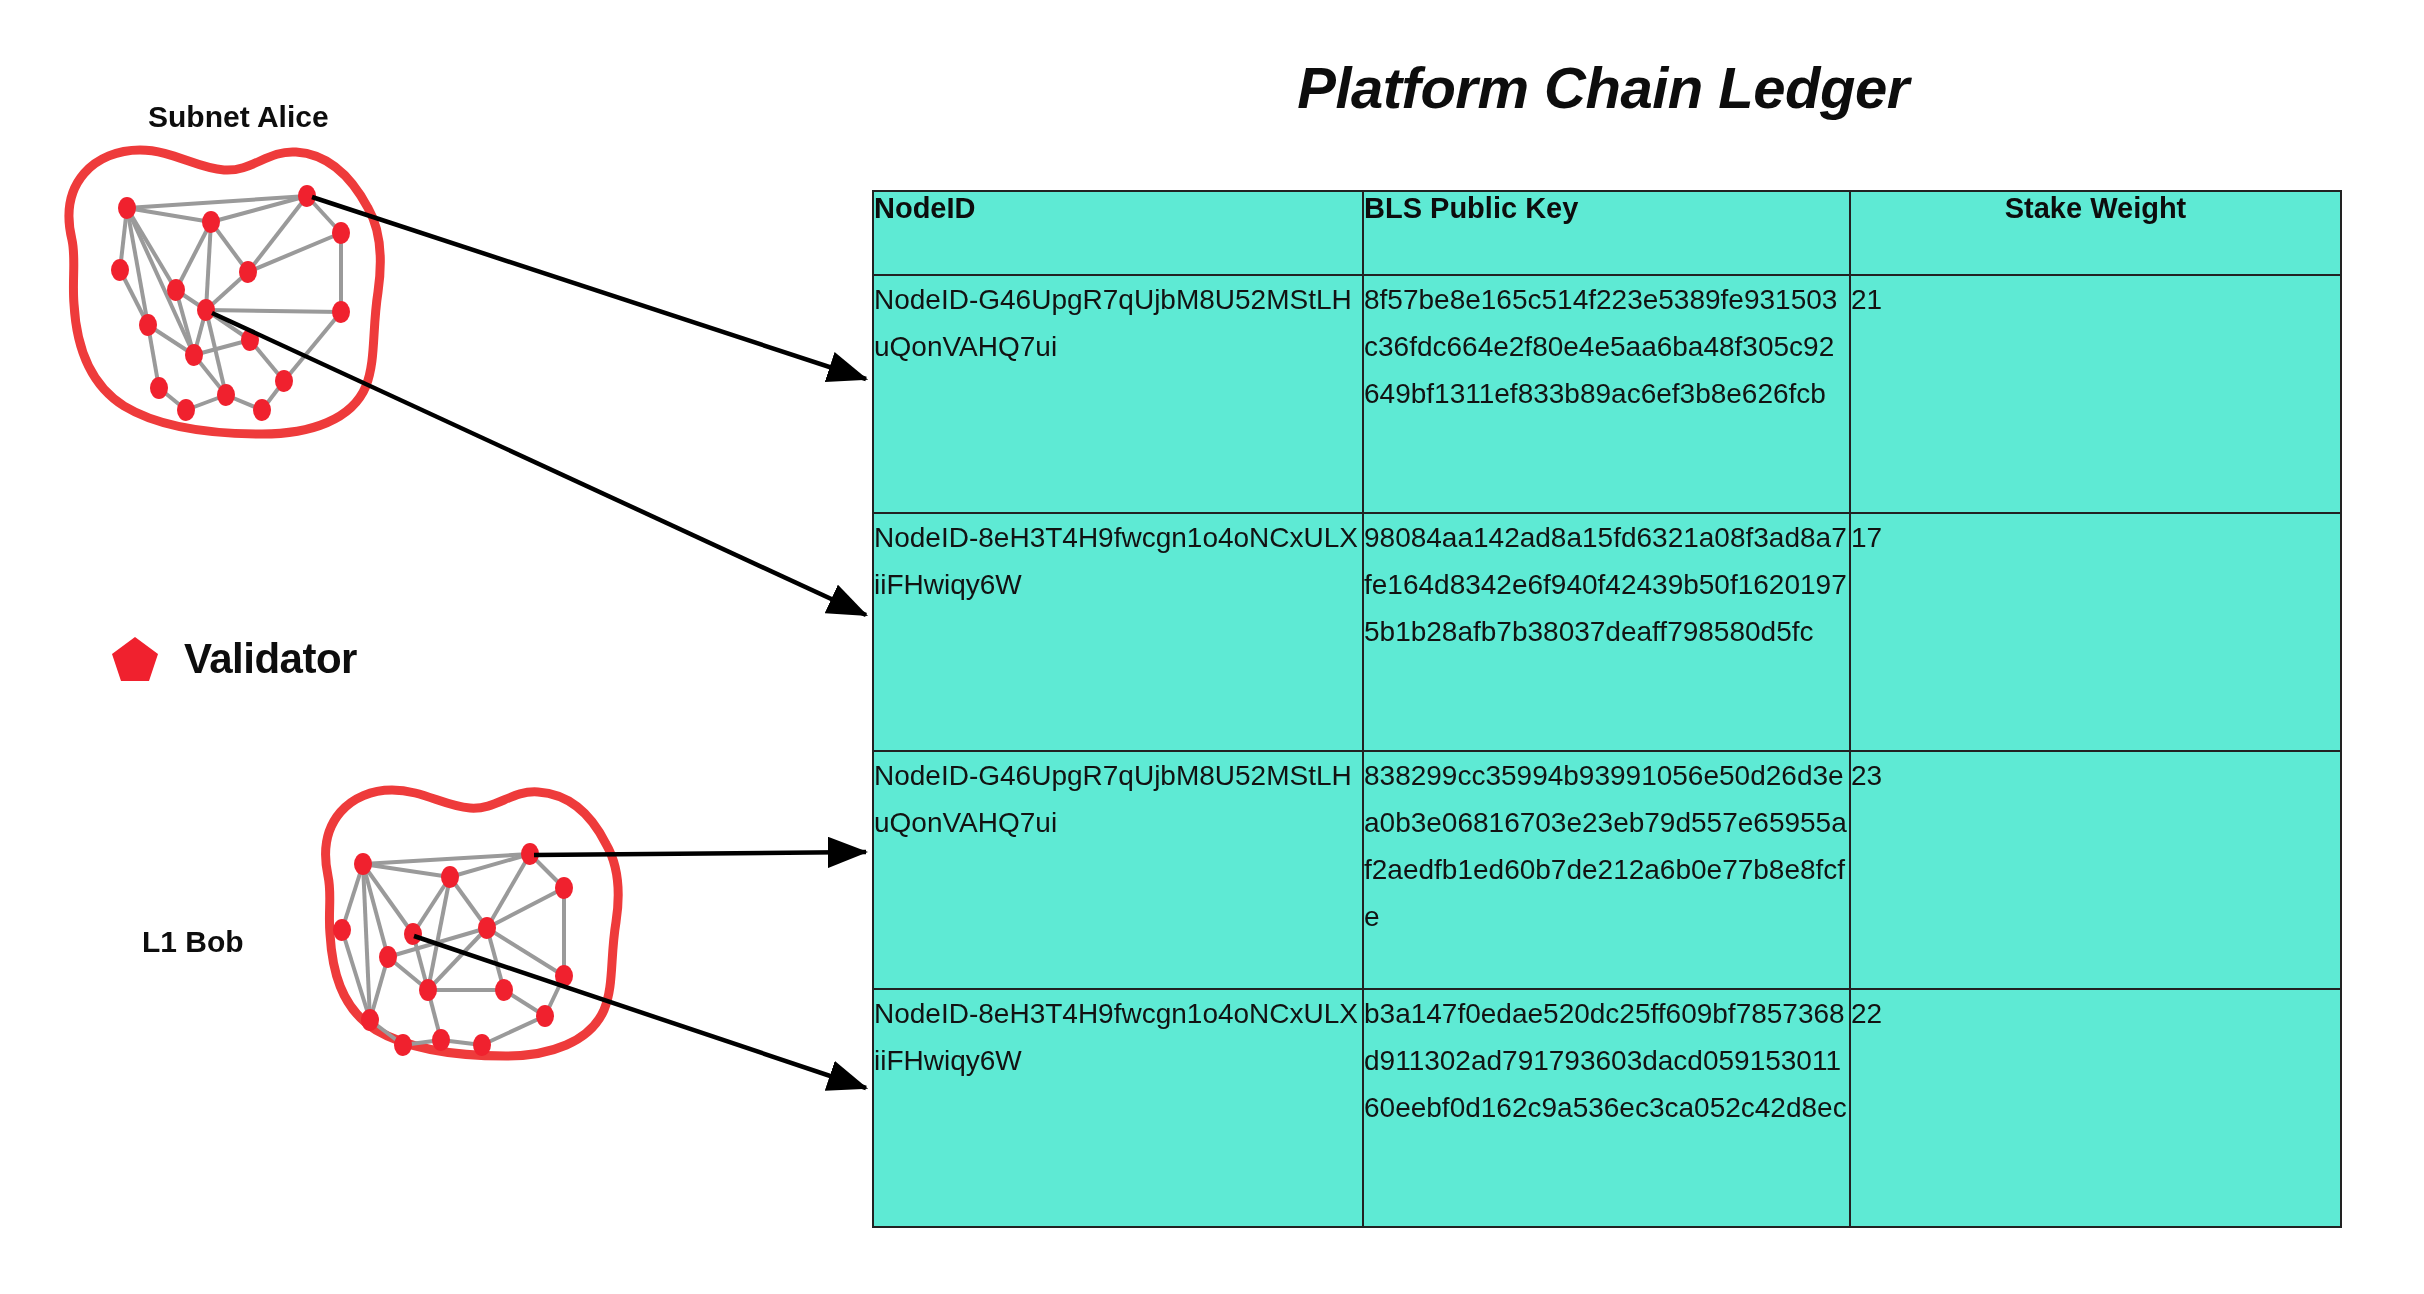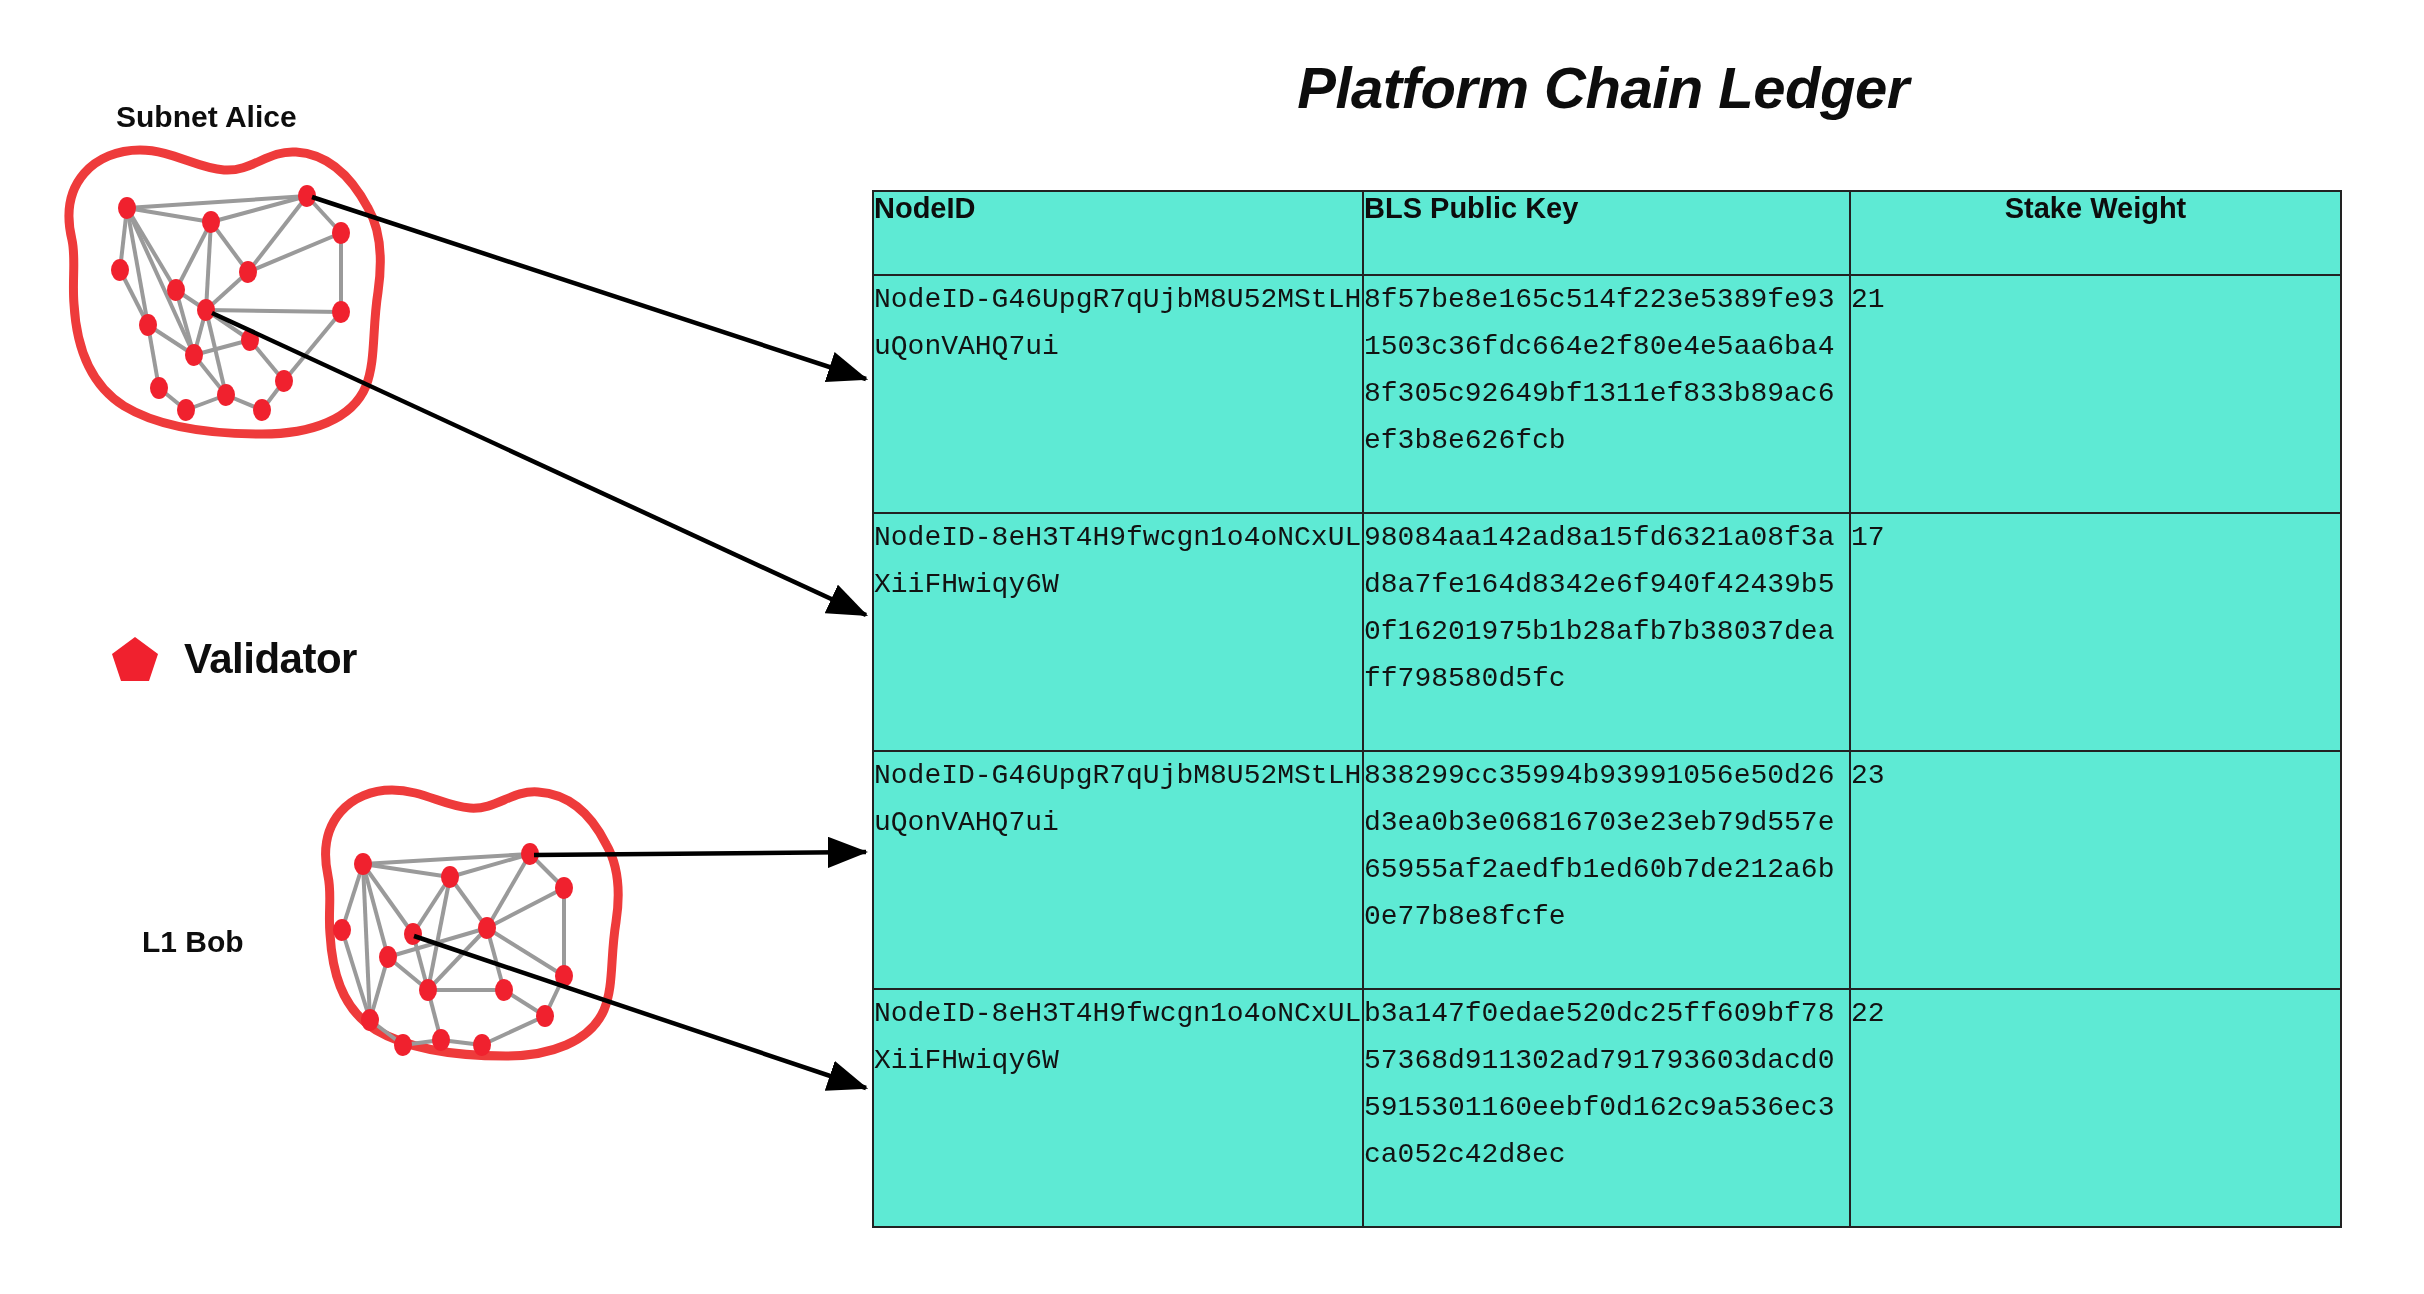--- a/index.html
+++ b/index.html
@@ -38,21 +38,21 @@
     width: 872px;
     height: 1294px;
   }
   .cluster-label {
     position: absolute;
     font-size: 30px;
     font-weight: bold;
     color: #0d0d0d;
     white-space: nowrap;
   }
-  #subnet-alice-label { left: 116px; top: 100px; }
+  #subnet-alice-label { left: 148px; top: 100px; }
   #l1-bob-label      { left: 142px; top: 925px; }
 
   
   #legend {
     position: absolute;
     left: 110px;
     top: 635px;
     display: flex;
     align-items: flex-start;
     gap: 24px;
@@ -93,21 +93,20 @@
   }
   th.col-nodeid    { width: 488px; text-align: left;   padding-left: 18px; }
   th.col-bls       { width: 485px; text-align: left;   padding-left: 20px; }
   th.col-stake     { width: 489px; text-align: center; }
 
   #ledger-table tbody td {
     height: 236px;
     font-size: 28px;
     line-height: 1.68;
     color: #121212;
-    font-family: Liberation Mono, monospace;
   }
   td.cell-nodeid {
     padding: 16px 14px 0 18px;
     word-break: break-all;
   }
   td.cell-bls {
     padding: 16px 10px 0 20px;
     word-break: break-all;
   }
   td.cell-stake {

